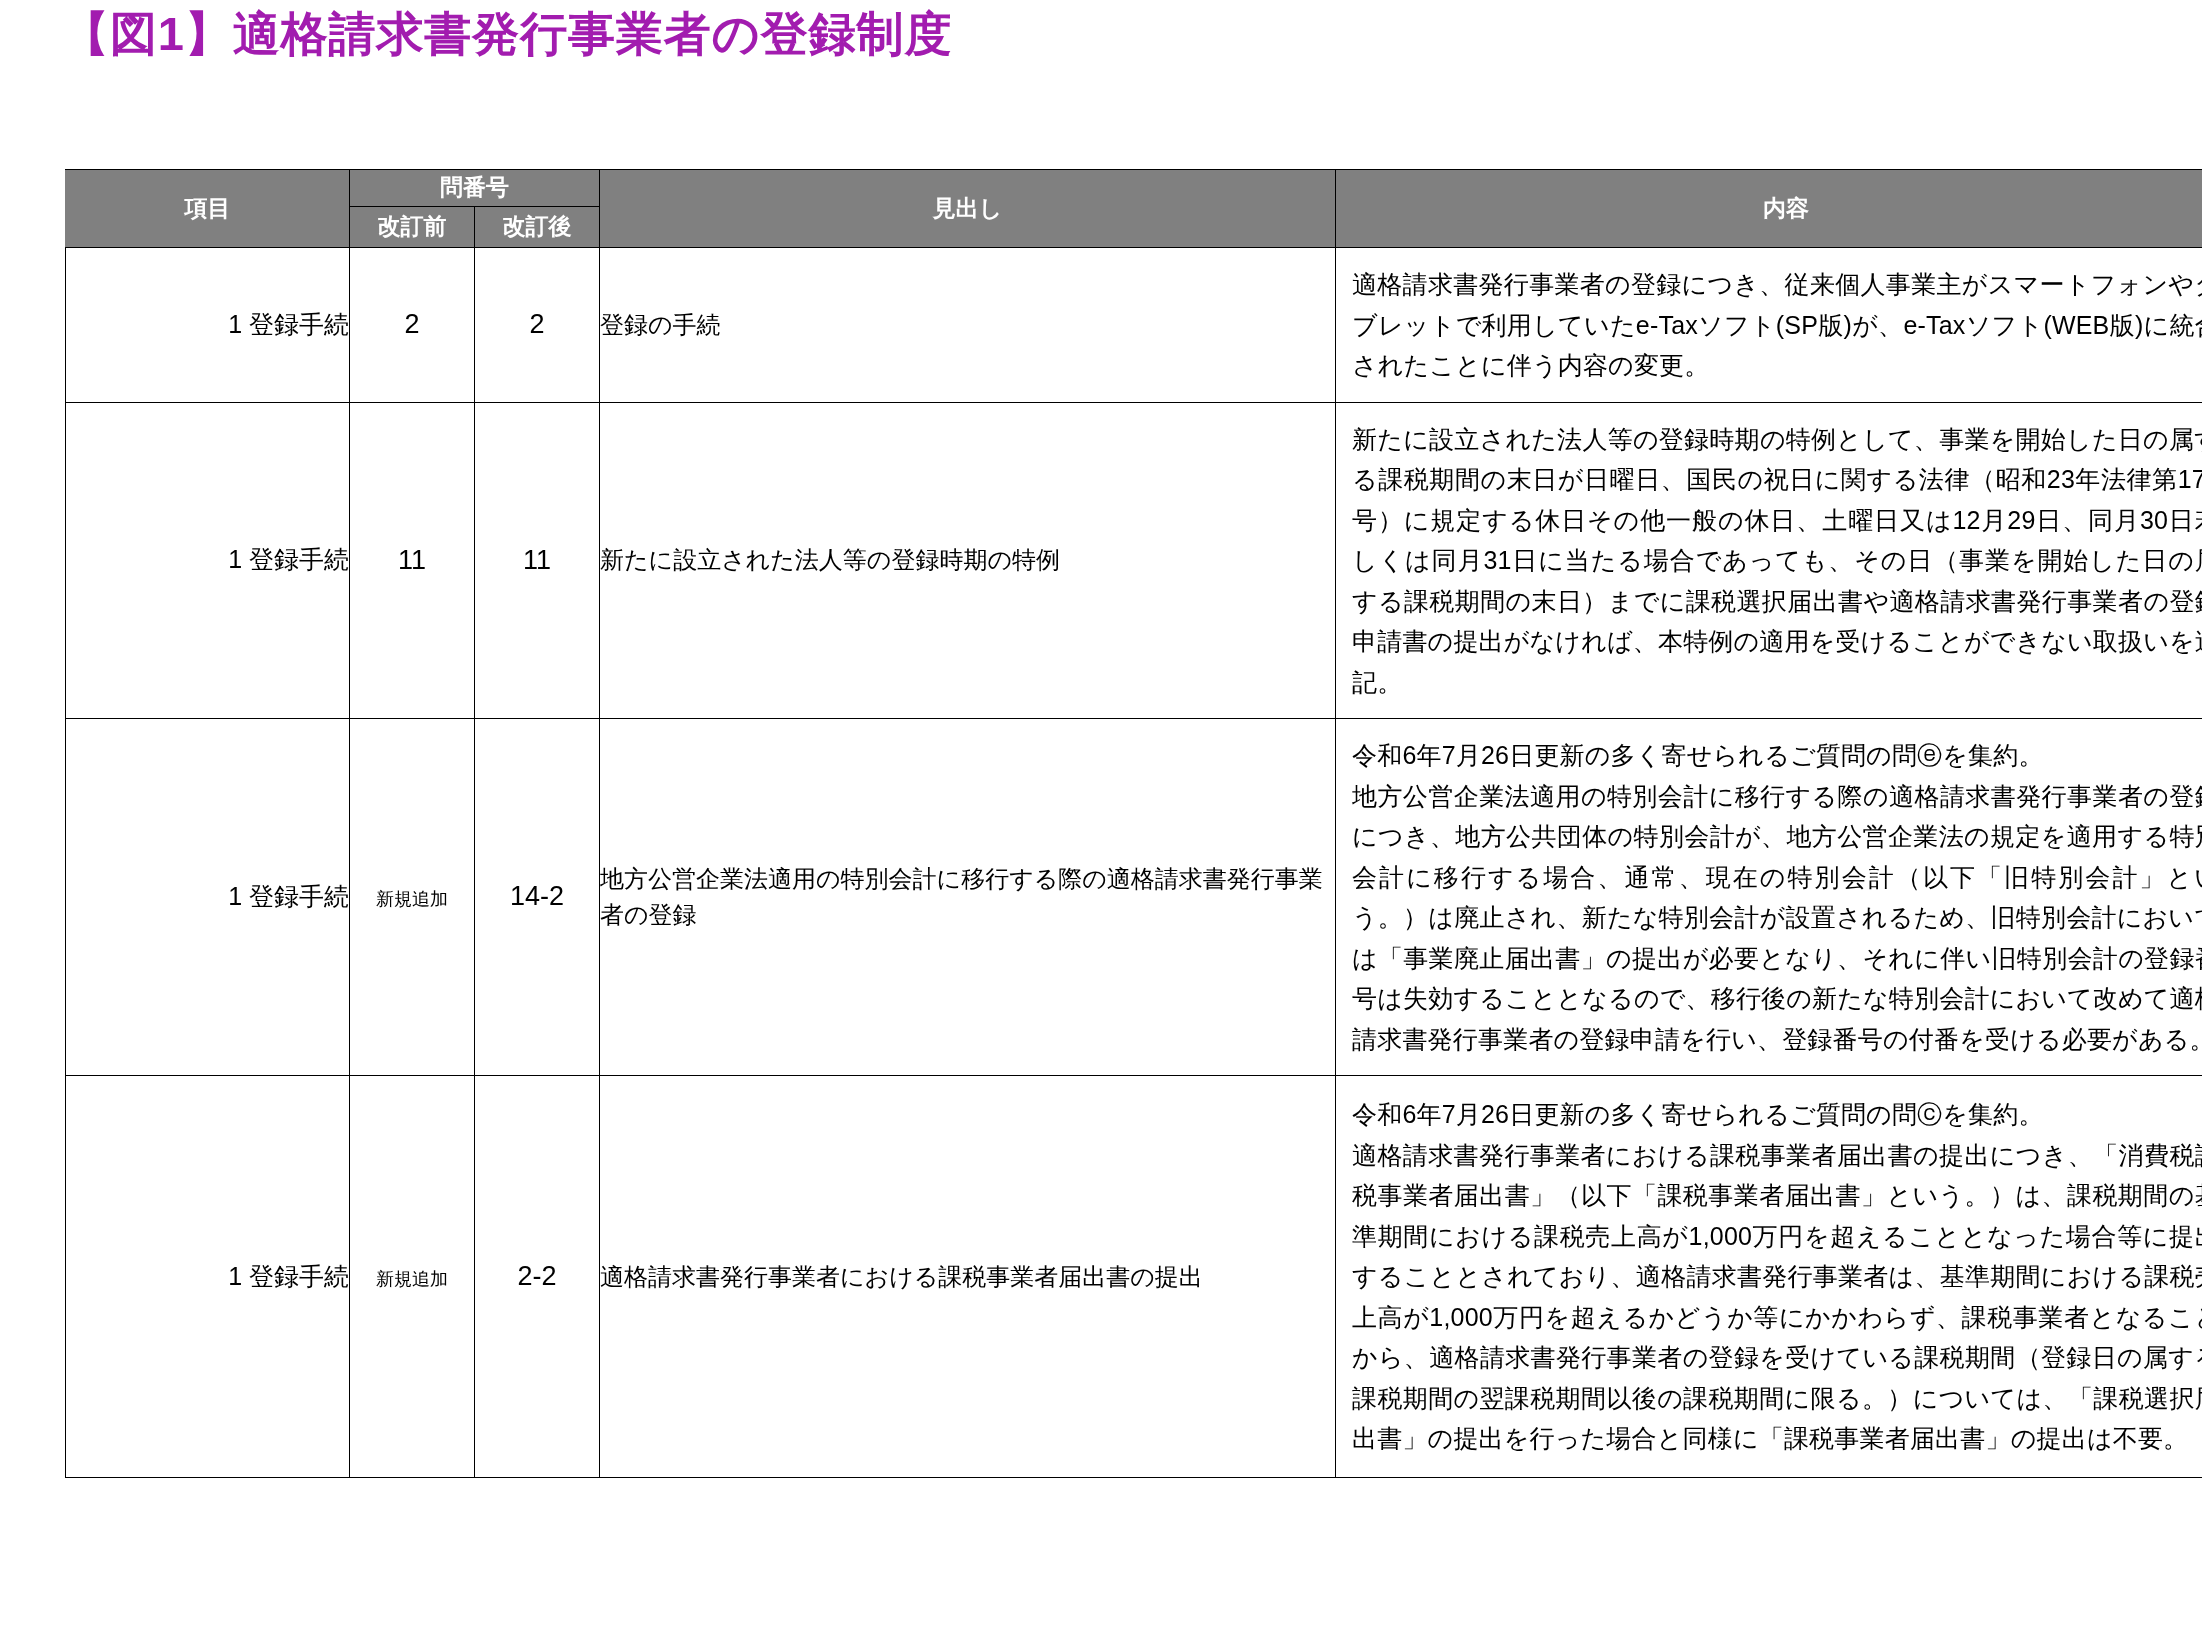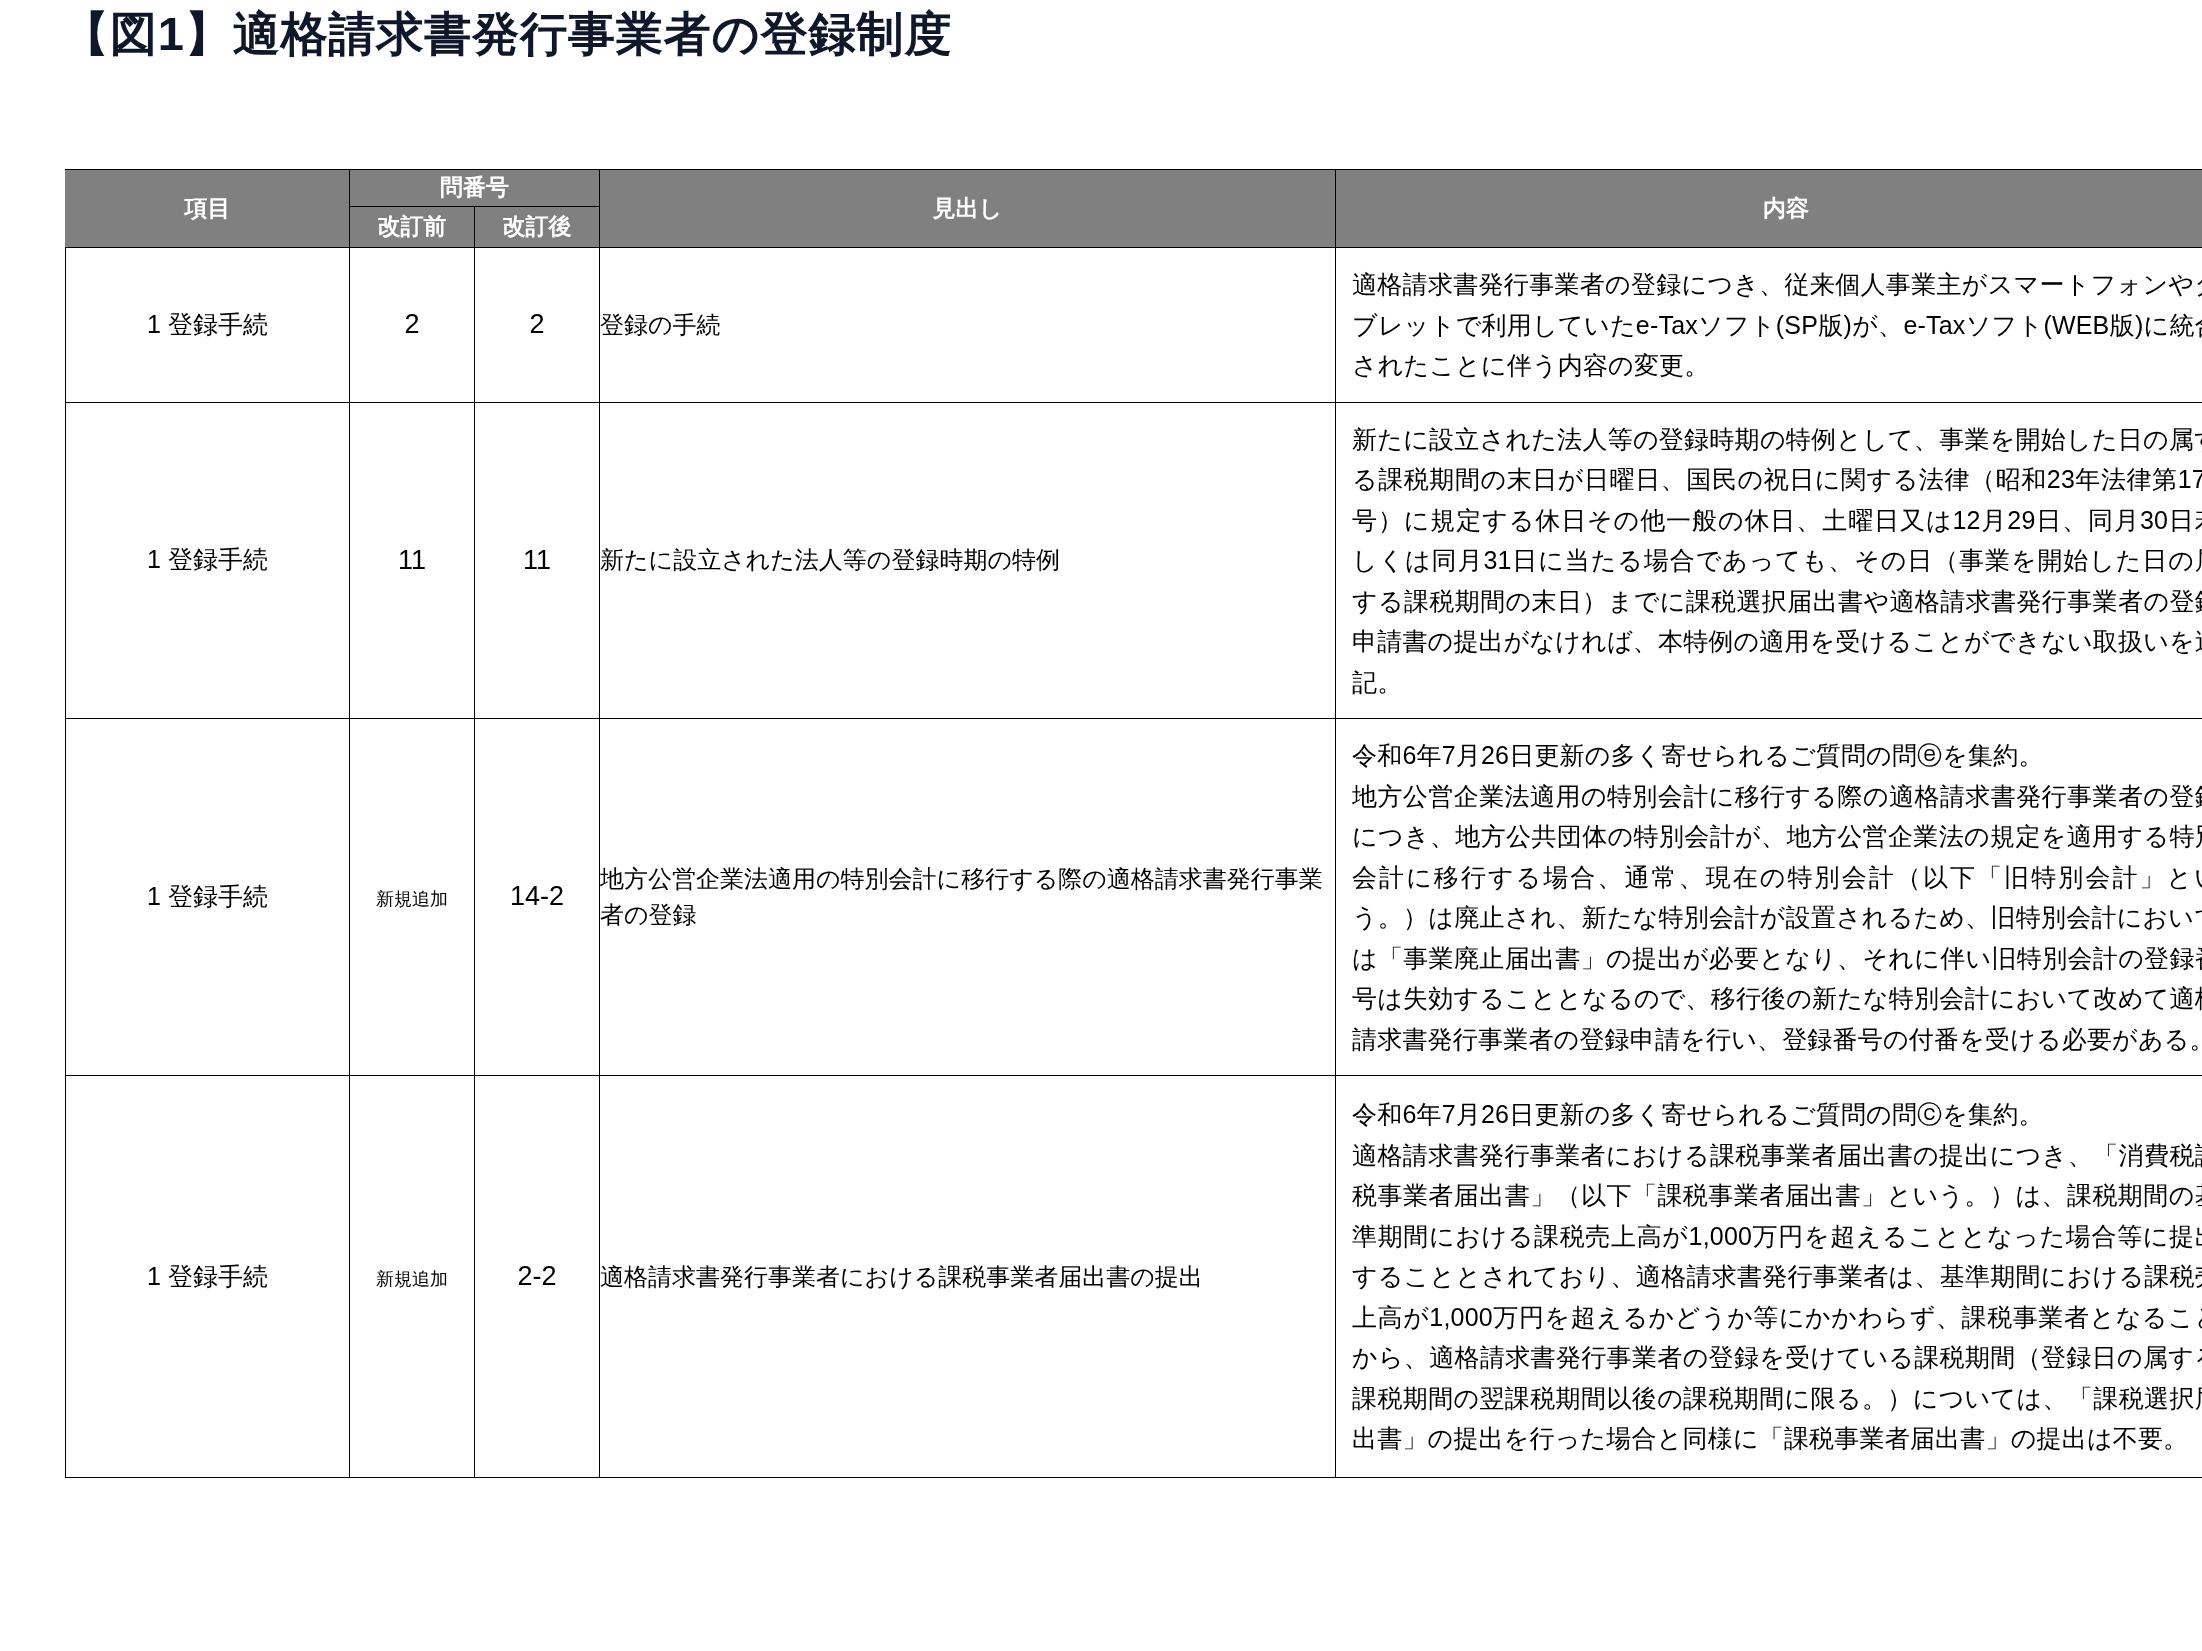--- a/index.html
+++ b/index.html
@@ -23,21 +23,21 @@
   }
   .page-title {
     position: absolute;
     left: 62px;
     top: 5.2px;
     font-size: 47px;
     font-weight: bold;
     letter-spacing: 0.9px;
     line-height: 1.25;
     white-space: nowrap;
-    color: #0f172a;
+    color: #a21caf;
   }
   .table-wrap {
     position: absolute;
     left: 17px;
     top: 169px;
     width: 2170px;
     padding-left: 48px;
   }
   table.main {
     border-collapse: collapse;
@@ -64,21 +64,21 @@
   thead tr.r1 th { height: 36px; }
   thead tr.r2 th { height: 40px; }
 
   col.c-item   { width: 284px; }
   col.c-before { width: 125px; }
   col.c-after  { width: 125px; }
   col.c-head   { width: 736px; }
   col.c-body   { width: 901px; }
 
   td.item {
-    text-align: center;
+    text-align: right;
     font-size: 25px;
     padding-left: 19px;
     line-height: 1.35;
   }
   td.num {
     text-align: center;
     font-size: 27px;
     line-height: 1.3;
   }
   td.num .small {

